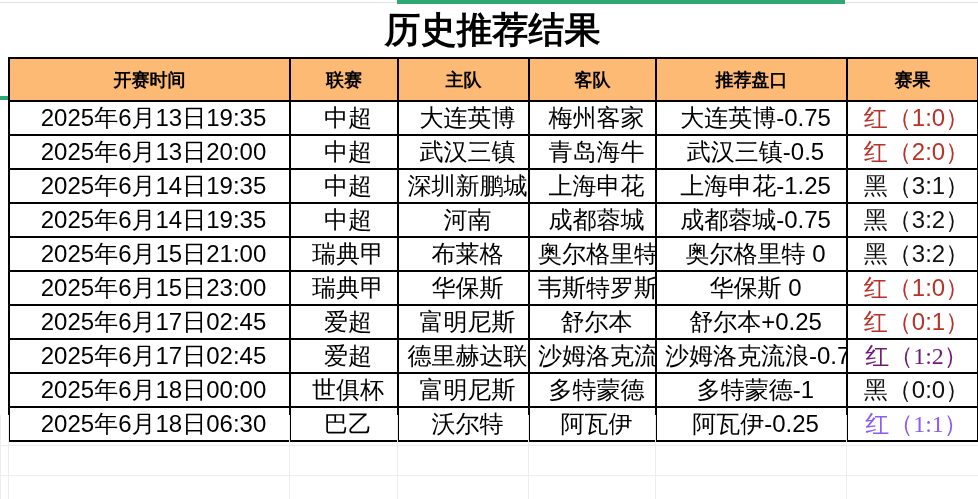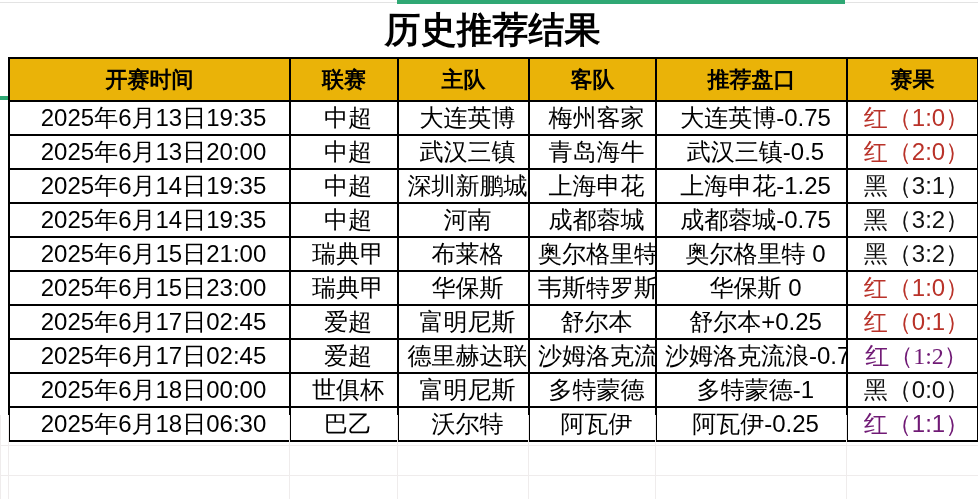--- a/index.html
+++ b/index.html
@@ -31,22 +31,22 @@
     position:absolute;left:8px;top:57px;width:969px;
   }
   .main-table th,.main-table td{
     border:2px solid #000000;
     overflow:hidden;white-space:nowrap;
     text-align:center;vertical-align:middle;
     padding:0;
   }
   .main-table thead tr{height:43px;}
   .main-table th{
-    background:#eab308;
-    font-size:22px;font-weight:bold;color:#000000;
+    background:#fdba74;
+    font-size:18px;font-weight:bold;color:#000000;
   }
   .main-table tbody tr{height:31.3px;}
   .main-table td{
     font-size:24px;color:#000000;background:#ffffff;padding-left:8px;
   }
   .empty-grid{
     position:absolute;left:0;top:415px;width:978px;
   }
   .empty-grid td{
     border:1px solid #efecec;
@@ -155,21 +155,21 @@
       <td>多特蒙德</td>
       <td>多特蒙德-1</td>
       <td style="color: rgb(17, 17, 17);">黑（0:0）</td>
     </tr>
     <tr>
       <td>2025年6月18日06:30</td>
       <td>巴乙</td>
       <td>沃尔特</td>
       <td>阿瓦伊</td>
       <td>阿瓦伊-0.25</td>
-      <td style="color: #701a75;">红（1:1）</td>
+      <td style="color: #8b5cf6; font-family: Liberation Serif, serif;">红（1:1）</td>
     </tr>
   </tbody>
 </table>
 
 <table class="empty-grid">
   <colgroup>
     <col style="width:8px">
       <col style="width:281px">
       <col style="width:108px">
       <col style="width:131px">

